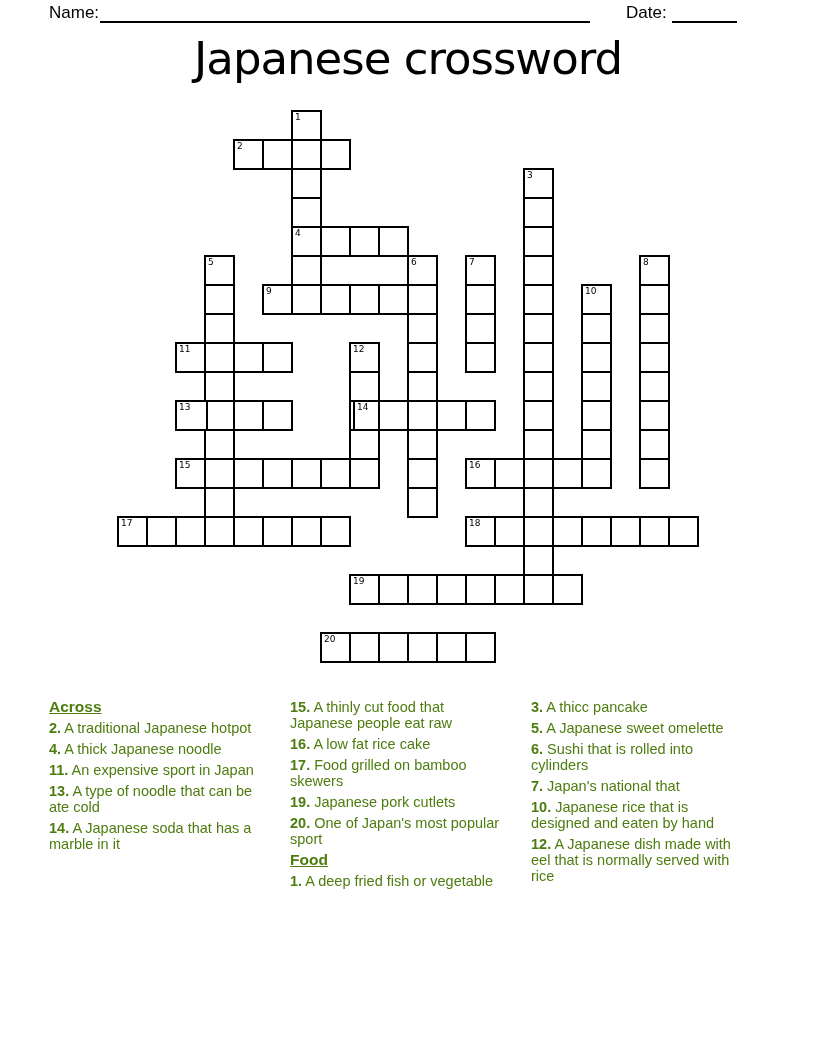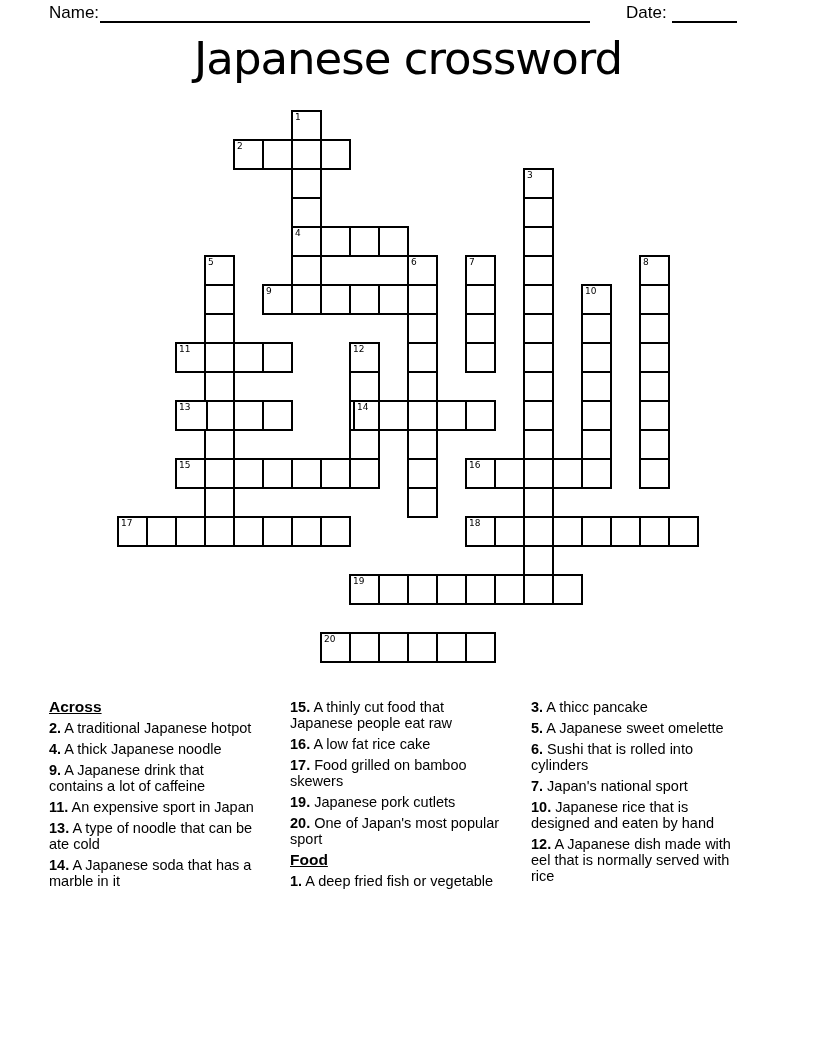--- a/index.html
+++ b/index.html
@@ -21,21 +21,21 @@
 
   
   #grid{position:absolute;left:117px;top:110px;width:584px;height:555px;}
   .cell{position:absolute;width:31px;height:31px;border:2px solid #000;
         box-sizing:border-box;background:#fff;}
   .cell-num{position:absolute;top:0px;left:2px;font-size:9px;line-height:11px;
         font-family:"DejaVu Sans","Liberation Sans",sans-serif;color:#000;}
 
   
   .clue-col{position:absolute;top:699px;width:212px;font-size:14.5px;
-        line-height:16px;color:#000000;}
+        line-height:16px;color:#4d7c0f;}
   #clue-col-1{left:49px;}
   #clue-col-2{left:290px;}
   #clue-col-3{left:531px;}
   .clue-heading{font-weight:bold;text-decoration:underline;font-size:15.5px;
         margin:0 0 5px 0;}
   .clue-item{margin:0 0 5px 0;}
   .clue-num{font-weight:bold;}
 </style>
 </head>
 <body>
@@ -208,35 +208,34 @@
     <div class="cell" style="left: 290px; top: 522px;"></div>
     <div class="cell" style="left: 319px; top: 522px;"></div>
     <div class="cell" style="left: 348px; top: 522px;"></div>
   </div>
 
 <div>
   <div id="clue-col-1" class="clue-col">
       <div class="clue-heading">Across</div>
       <div class="clue-item"><span class="clue-num">2.</span><span> A traditional Japanese hotpot</span></div>
       <div class="clue-item"><span class="clue-num">4.</span><span> A thick Japanese noodle</span></div>
-      <div class="clue-item"><span class="clue-num">9.</span><span> A Japanese drink that contains a lot of caffeine</span></div>
       <div class="clue-item"><span class="clue-num">11.</span><span> An expensive sport in Japan</span></div>
       <div class="clue-item"><span class="clue-num">13.</span><span> A type of noodle that can be ate cold</span></div>
       <div class="clue-item"><span class="clue-num">14.</span><span> A Japanese soda that has a marble in it</span></div>
     </div>
   <div id="clue-col-2" class="clue-col">
       <div class="clue-item"><span class="clue-num">15.</span><span> A thinly cut food that Japanese people eat raw</span></div>
       <div class="clue-item"><span class="clue-num">16.</span><span> A low fat rice cake</span></div>
       <div class="clue-item"><span class="clue-num">17.</span><span> Food grilled on bamboo skewers</span></div>
       <div class="clue-item"><span class="clue-num">19.</span><span> Japanese pork cutlets</span></div>
       <div class="clue-item"><span class="clue-num">20.</span><span> One of Japan's most popular sport</span></div>
       <div class="clue-heading">Food</div>
       <div class="clue-item"><span class="clue-num">1.</span><span> A deep fried fish or vegetable</span></div>
     </div>
   <div id="clue-col-3" class="clue-col">
       <div class="clue-item"><span class="clue-num">3.</span><span> A thicc pancake</span></div>
       <div class="clue-item"><span class="clue-num">5.</span><span> A Japanese sweet omelette</span></div>
       <div class="clue-item"><span class="clue-num">6.</span><span> Sushi that is rolled into cylinders</span></div>
-      <div class="clue-item"><span class="clue-num">7.</span><span> Japan's national sport</span></div>
+      <div class="clue-item"><span class="clue-num">7.</span><span> Japan's national that</span></div>
       <div class="clue-item"><span class="clue-num">10.</span><span> Japanese rice that is designed and eaten by hand</span></div>
       <div class="clue-item"><span class="clue-num">12.</span><span> A Japanese dish made with eel that is normally served with rice</span></div>
     </div>
 </div>
 
 </body></html>

